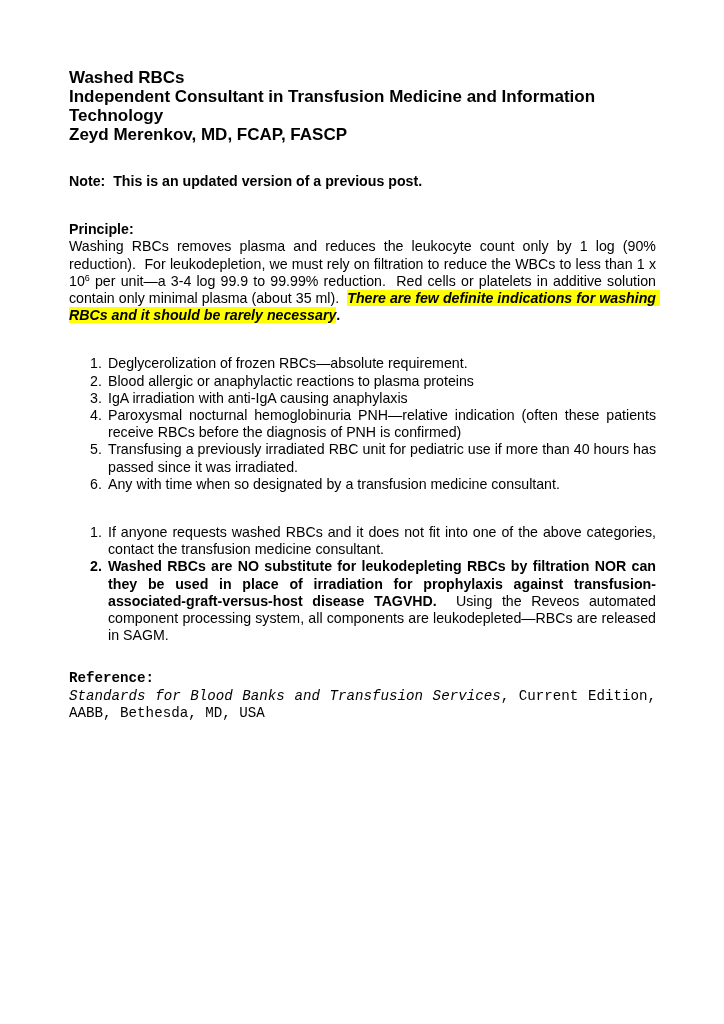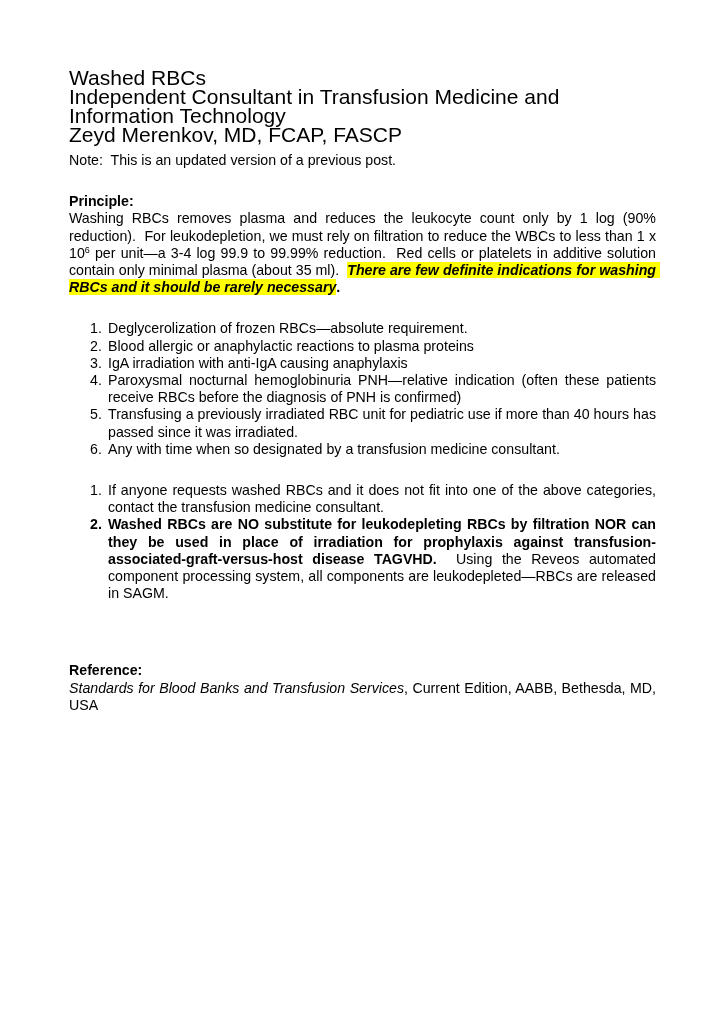--- a/index.html
+++ b/index.html
@@ -1,31 +1,31 @@
 <!DOCTYPE html>
 <html><head>
 <meta charset="utf-8">
 <style>
   html, body { margin: 0; padding: 0; background: #ffffff; }
   body { width: 724px; height: 1024px; position: relative; overflow: hidden;
          font-family: "Liberation Sans", sans-serif; color: #000; }
   .page { position: absolute; left: 69px; top: 68px; width: 587px; font-size: 14.2px; line-height: 17.2px; }
-  .title-block { font-weight: normal; font-size: 21px; line-height: 19px; }
-  .note-top { font-weight: normal; margin-top: 8px; }
-  .section { margin-top: 24px; }
+  .title-block { font-weight: bold; font-size: 17px; line-height: 19px; }
+  .note-top { font-weight: bold; margin-top: 29px; }
+  .section { margin-top: 31px; }
   .heading { font-weight: bold; }
   .justify { text-align: justify; }
   .hl { background: #ffff00; font-weight: bold; font-style: italic; }
   .li { display: flex; }
   .li .num { width: 18px; text-align: left; flex: none; margin-left: 0; }
   .li .txt { flex: 1; }
   .sup { font-size: 9px; vertical-align: 5px; line-height: 0; }
   .bold { font-weight: bold; }
   .italic { font-style: italic; }
-  .ref-section { margin-top: 60px; }
+  .ref-section { margin-top: 26px; font-family: Liberation Mono, monospace; }
 </style>
 </head>
 <body>
 
 <div class="page">
   <div class="title-block">
     <div>Washed RBCs</div>
     <div>Independent Consultant in Transfusion Medicine and Information Technology</div>
     <div>Zeyd Merenkov, MD, FCAP, FASCP</div>
   </div>

